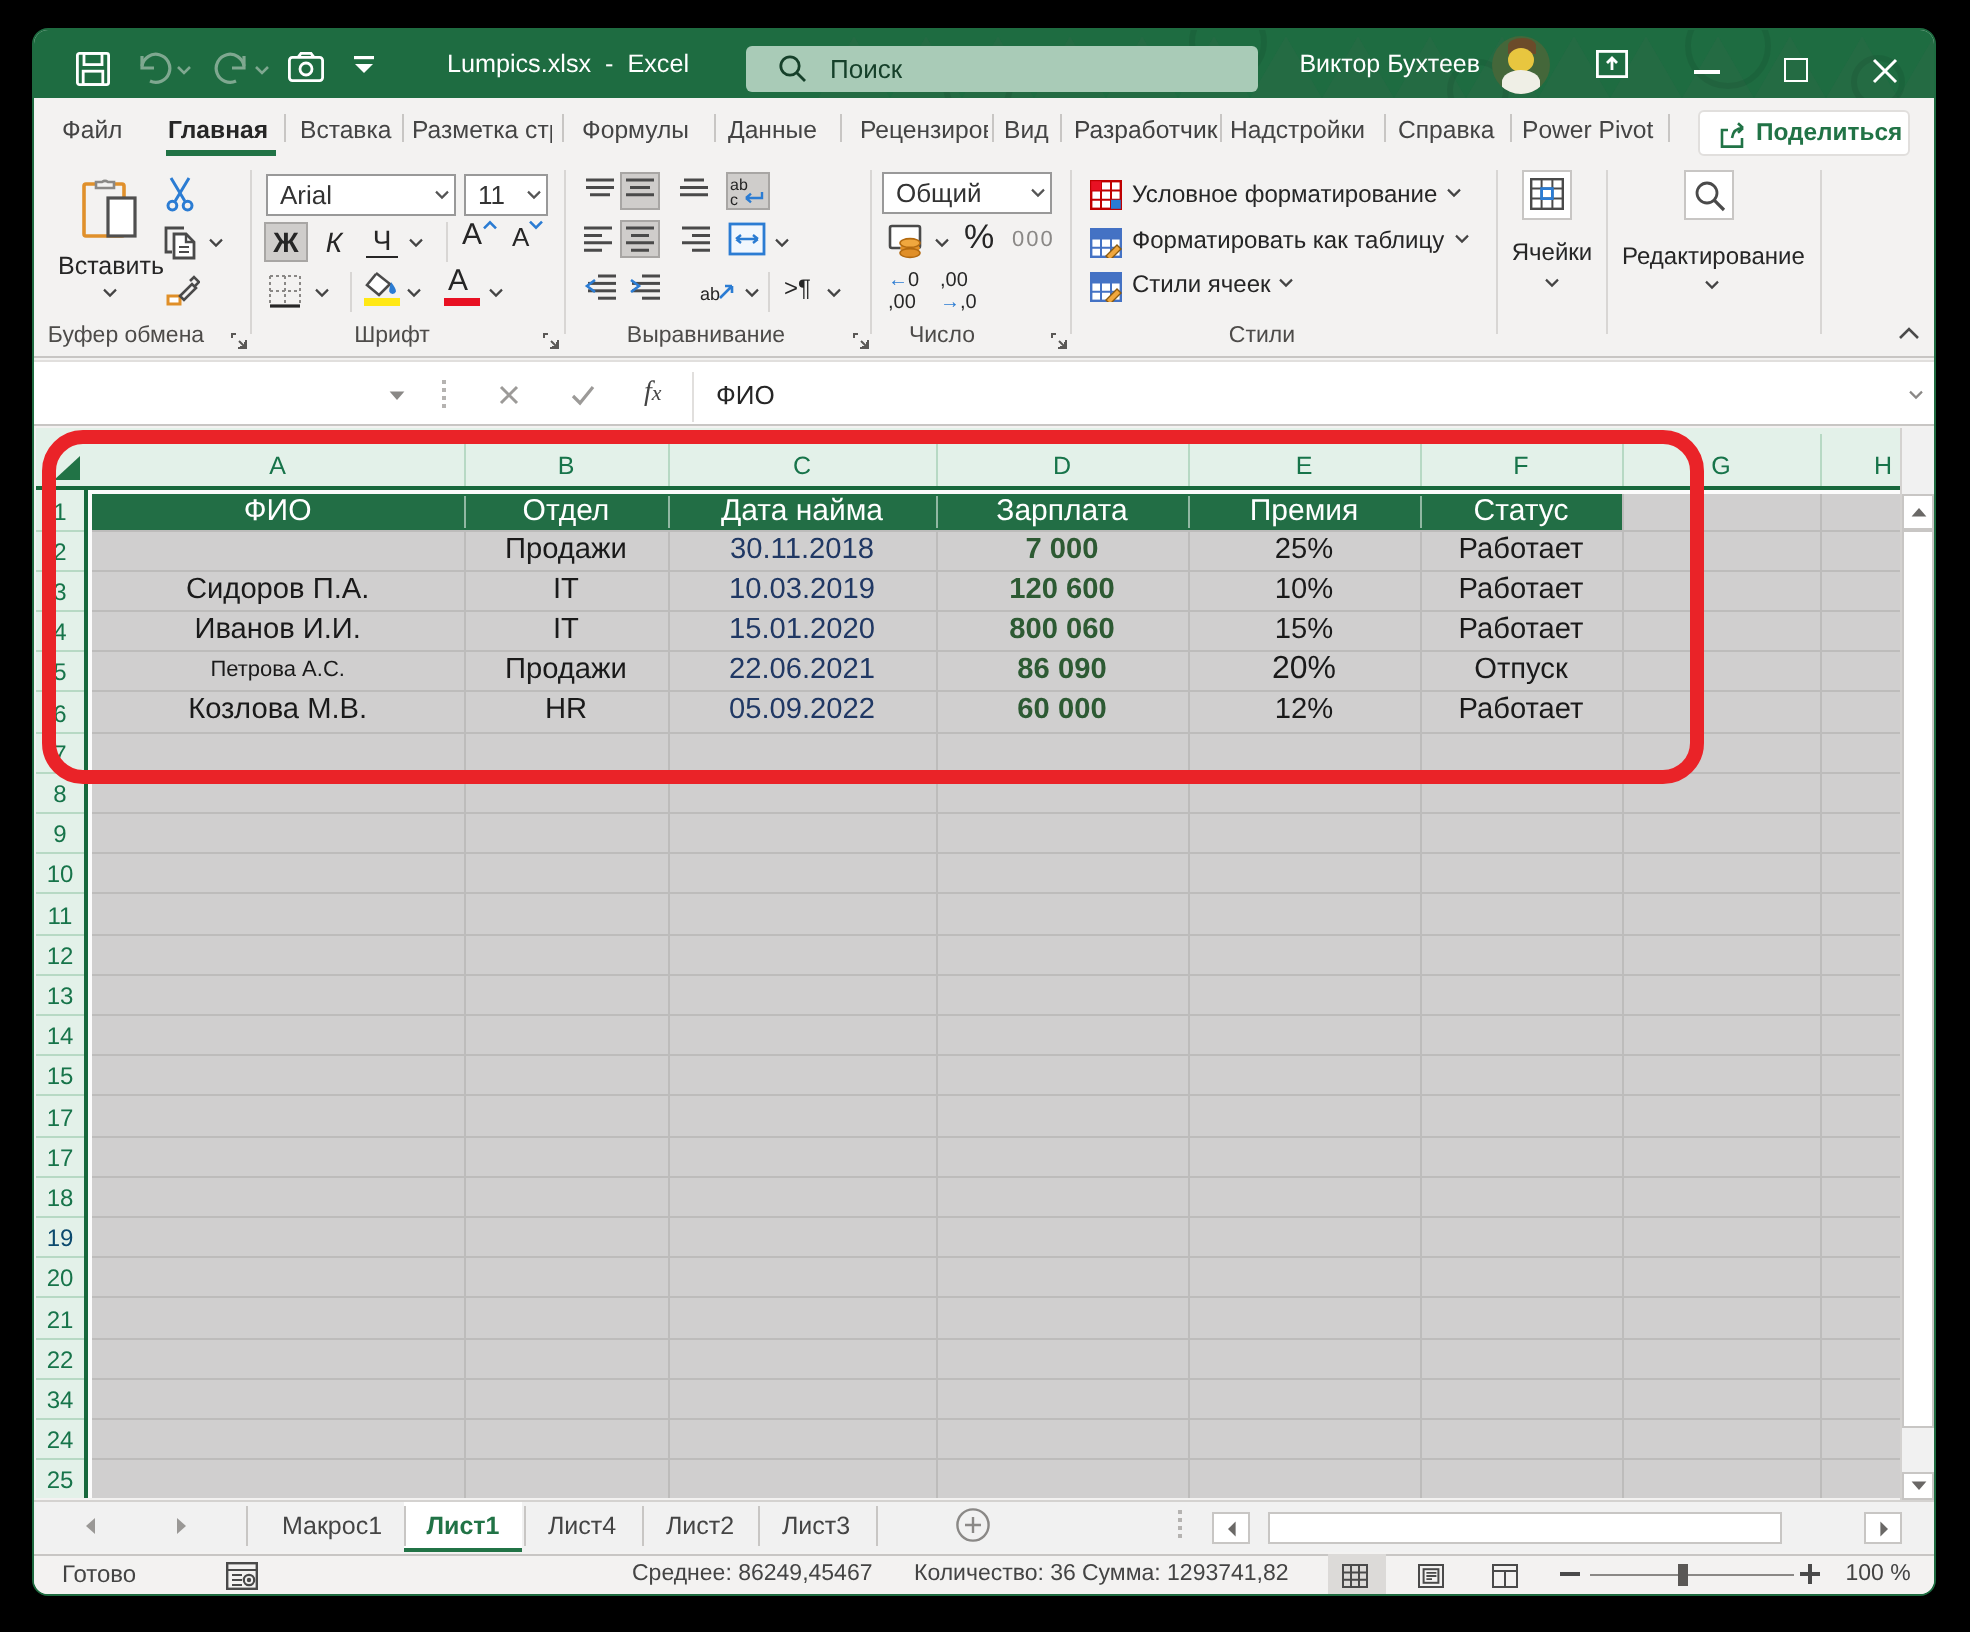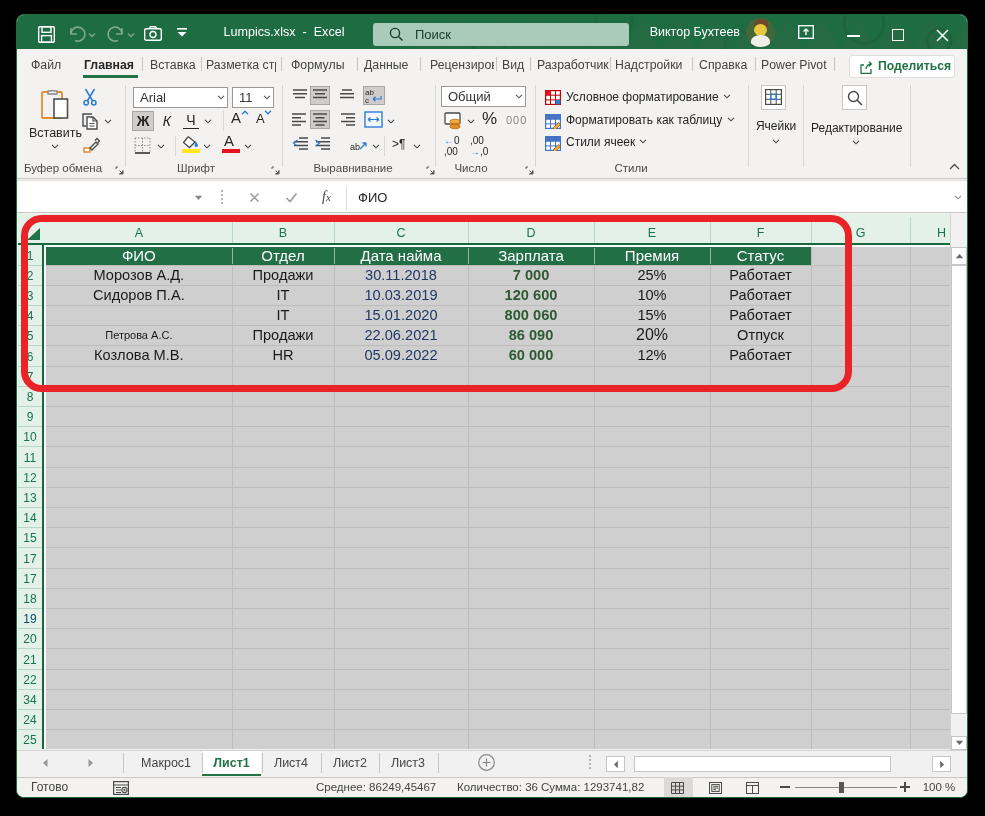--- a/index.html
+++ b/index.html
@@ -497,32 +497,32 @@
     <div class="a ctr" style="left:215px;top:232px;width:102px;height:17.5px;color:#fff;font-size:15px">Отдел</div>
     <div class="a" style="left:215px;top:233px;width:1px;height:15.5px;background:rgba(255,255,255,0.5)"></div>
     <div class="a ctr" style="left:317px;top:232px;width:134px;height:17.5px;color:#fff;font-size:15px">Дата найма</div>
     <div class="a" style="left:317px;top:233px;width:1px;height:15.5px;background:rgba(255,255,255,0.5)"></div>
     <div class="a ctr" style="left:451px;top:232px;width:126px;height:17.5px;color:#fff;font-size:15px">Зарплата</div>
     <div class="a" style="left:451px;top:233px;width:1px;height:15.5px;background:rgba(255,255,255,0.5)"></div>
     <div class="a ctr" style="left:577px;top:232px;width:116px;height:17.5px;color:#fff;font-size:15px">Премия</div>
     <div class="a" style="left:577px;top:233px;width:1px;height:15.5px;background:rgba(255,255,255,0.5)"></div>
     <div class="a ctr" style="left:693px;top:232px;width:101px;height:17.5px;color:#fff;font-size:15px">Статус</div>
     <div class="a" style="left:693px;top:233px;width:1px;height:15.5px;background:rgba(255,255,255,0.5)"></div>
-    <div class="a ctr" style="left:28.700000000000003px;top:249.5px;width:186.3px;height:20.2px;font-size:14.6px;color:#1a1a1a">Морозов А.Д.</div>
     <div class="a ctr" style="left:215px;top:249.5px;width:102px;height:20.2px;font-size:14.6px;color:#1a1a1a">Продажи</div>
     <div class="a ctr" style="left:317px;top:249.5px;width:134px;height:20.2px;font-size:14.6px;color:#203864">30.11.2018</div>
     <div class="a ctr" style="left:451px;top:249.5px;width:126px;height:20.2px;font-size:14.6px;color:#2d5a33;font-weight:700">7 000</div>
     <div class="a ctr" style="left:577px;top:249.5px;width:116px;height:20.2px;font-size:14.6px;color:#1a1a1a">25%</div>
     <div class="a ctr" style="left:693px;top:249.5px;width:101px;height:20.2px;font-size:14.6px;color:#1a1a1a">Работает</div>
     <div class="a ctr" style="left:28.700000000000003px;top:269.7px;width:186.3px;height:20.2px;font-size:14.6px;color:#1a1a1a">Сидоров П.А.</div>
     <div class="a ctr" style="left:215px;top:269.7px;width:102px;height:20.2px;font-size:14.6px;color:#1a1a1a">IT</div>
     <div class="a ctr" style="left:317px;top:269.7px;width:134px;height:20.2px;font-size:14.6px;color:#203864">10.03.2019</div>
     <div class="a ctr" style="left:451px;top:269.7px;width:126px;height:20.2px;font-size:14.6px;color:#2d5a33;font-weight:700">120 600</div>
     <div class="a ctr" style="left:577px;top:269.7px;width:116px;height:20.2px;font-size:14.6px;color:#1a1a1a">10%</div>
     <div class="a ctr" style="left:693px;top:269.7px;width:101px;height:20.2px;font-size:14.6px;color:#1a1a1a">Работает</div>
+    <div class="a ctr" style="left:28.700000000000003px;top:289.9px;width:186.3px;height:20.2px;font-size:14.6px;color:#1a1a1a">Иванов И.И.</div>
     <div class="a ctr" style="left:215px;top:289.9px;width:102px;height:20.2px;font-size:14.6px;color:#1a1a1a">IT</div>
     <div class="a ctr" style="left:317px;top:289.9px;width:134px;height:20.2px;font-size:14.6px;color:#203864">15.01.2020</div>
     <div class="a ctr" style="left:451px;top:289.9px;width:126px;height:20.2px;font-size:14.6px;color:#2d5a33;font-weight:700">800 060</div>
     <div class="a ctr" style="left:577px;top:289.9px;width:116px;height:20.2px;font-size:14.6px;color:#1a1a1a">15%</div>
     <div class="a ctr" style="left:693px;top:289.9px;width:101px;height:20.2px;font-size:14.6px;color:#1a1a1a">Работает</div>
     <div class="a ctr" style="left:28.700000000000003px;top:310.1px;width:186.3px;height:20.2px;font-size:11px;color:#1a1a1a">Петрова А.С.</div>
     <div class="a ctr" style="left:215px;top:310.1px;width:102px;height:20.2px;font-size:14.6px;color:#1a1a1a">Продажи</div>
     <div class="a ctr" style="left:317px;top:310.1px;width:134px;height:20.2px;font-size:14.6px;color:#203864">22.06.2021</div>
     <div class="a ctr" style="left:451px;top:310.1px;width:126px;height:20.2px;font-size:14.6px;color:#2d5a33;font-weight:700">86 090</div>
     <div class="a ctr" style="left:577px;top:310.1px;width:116px;height:20.2px;font-size:16px;color:#1a1a1a">20%</div>

